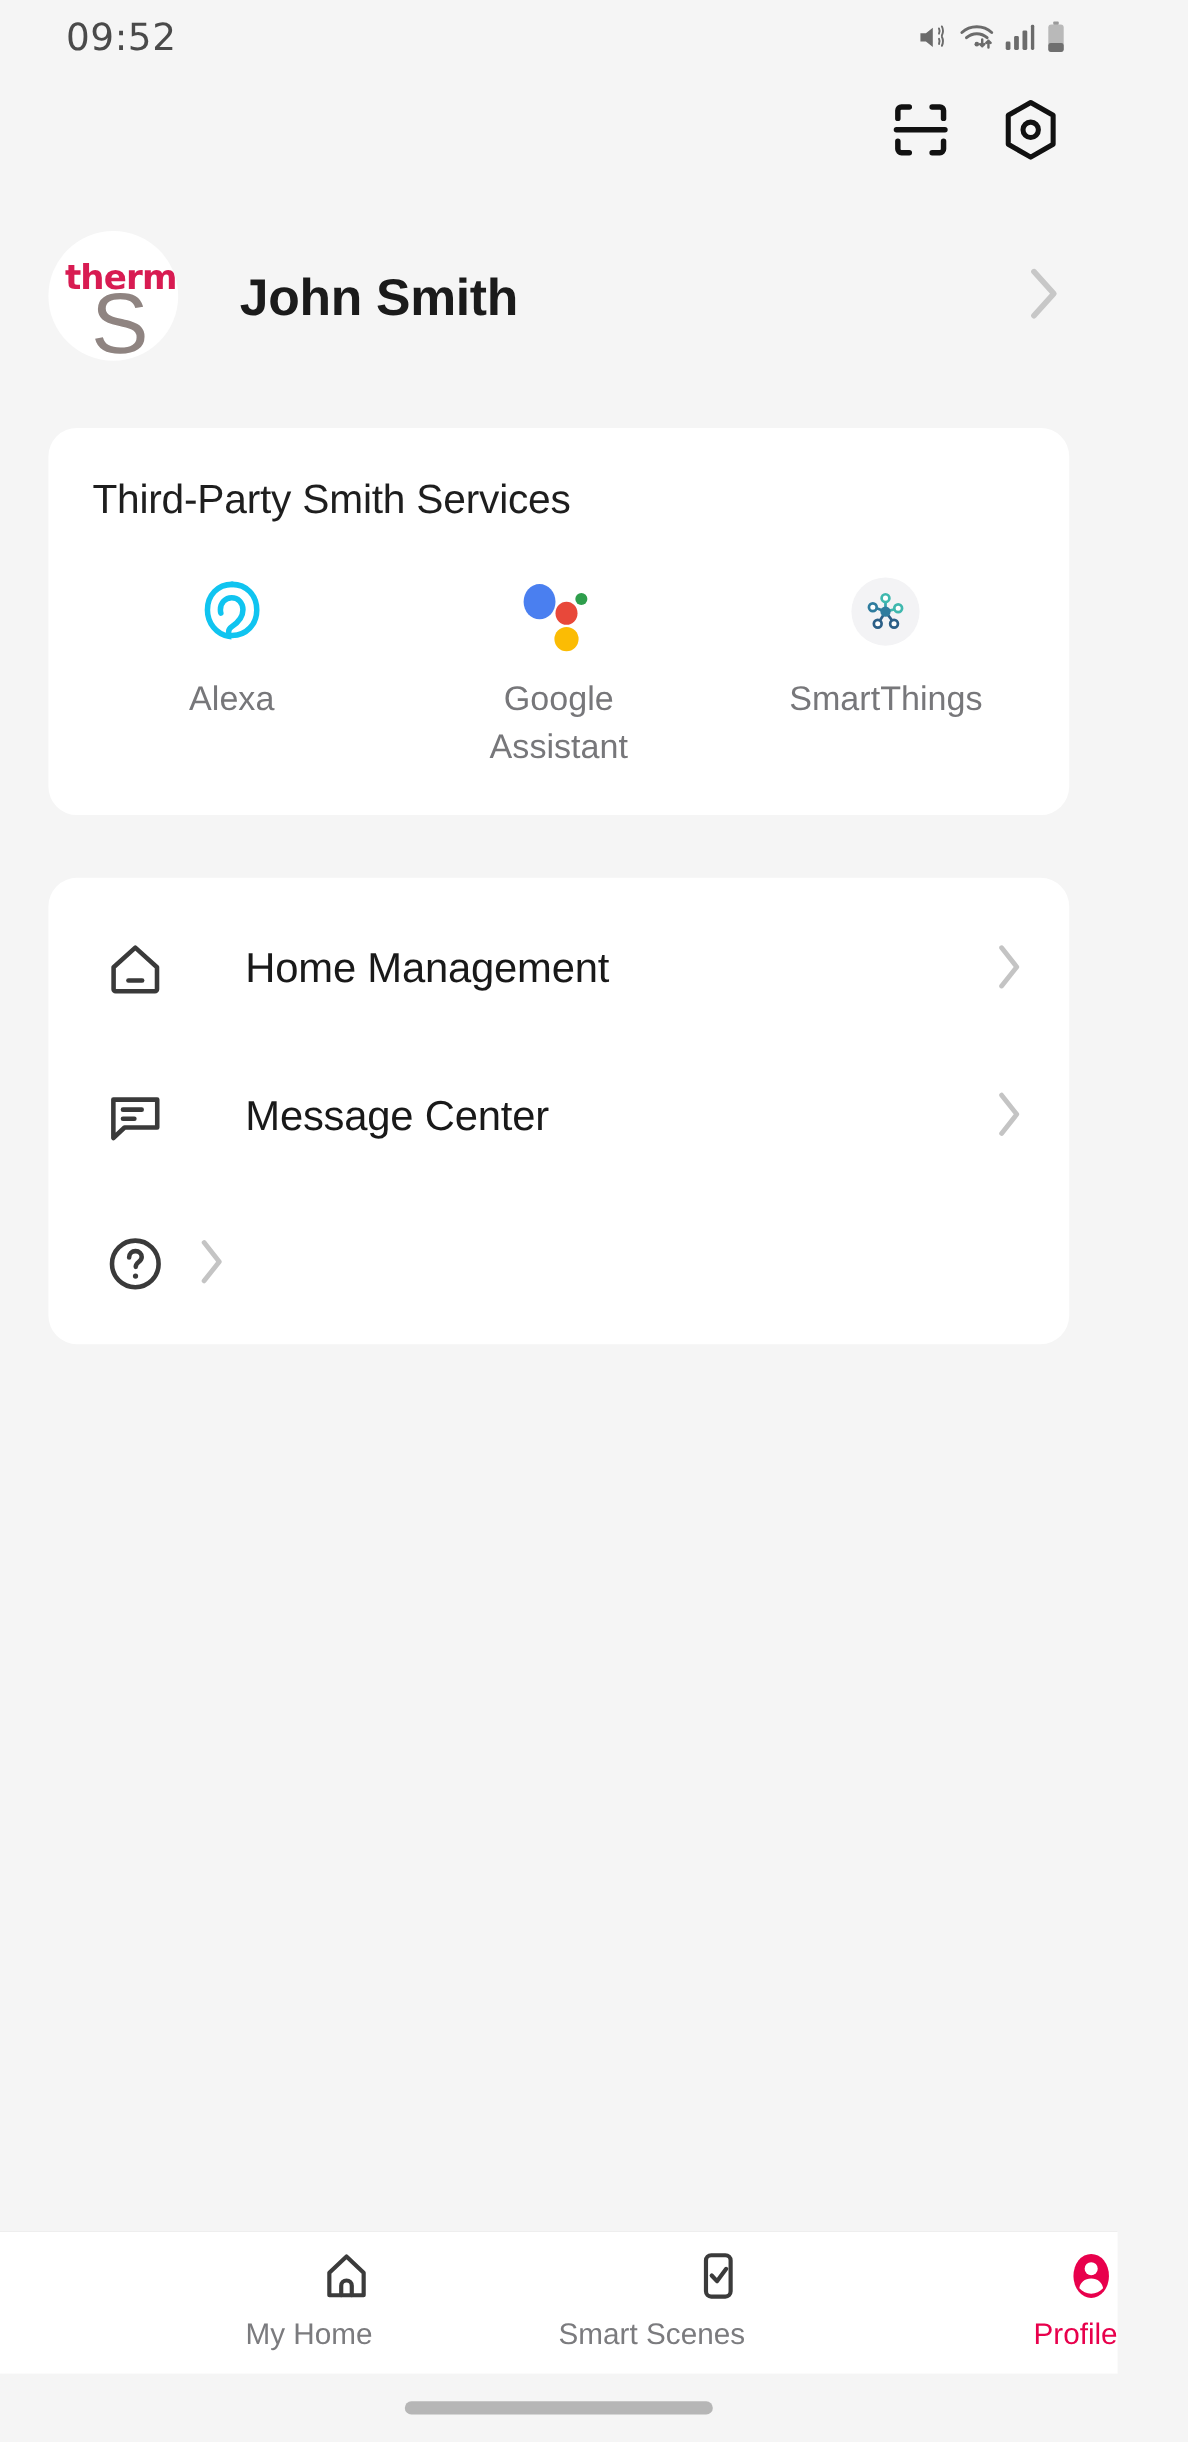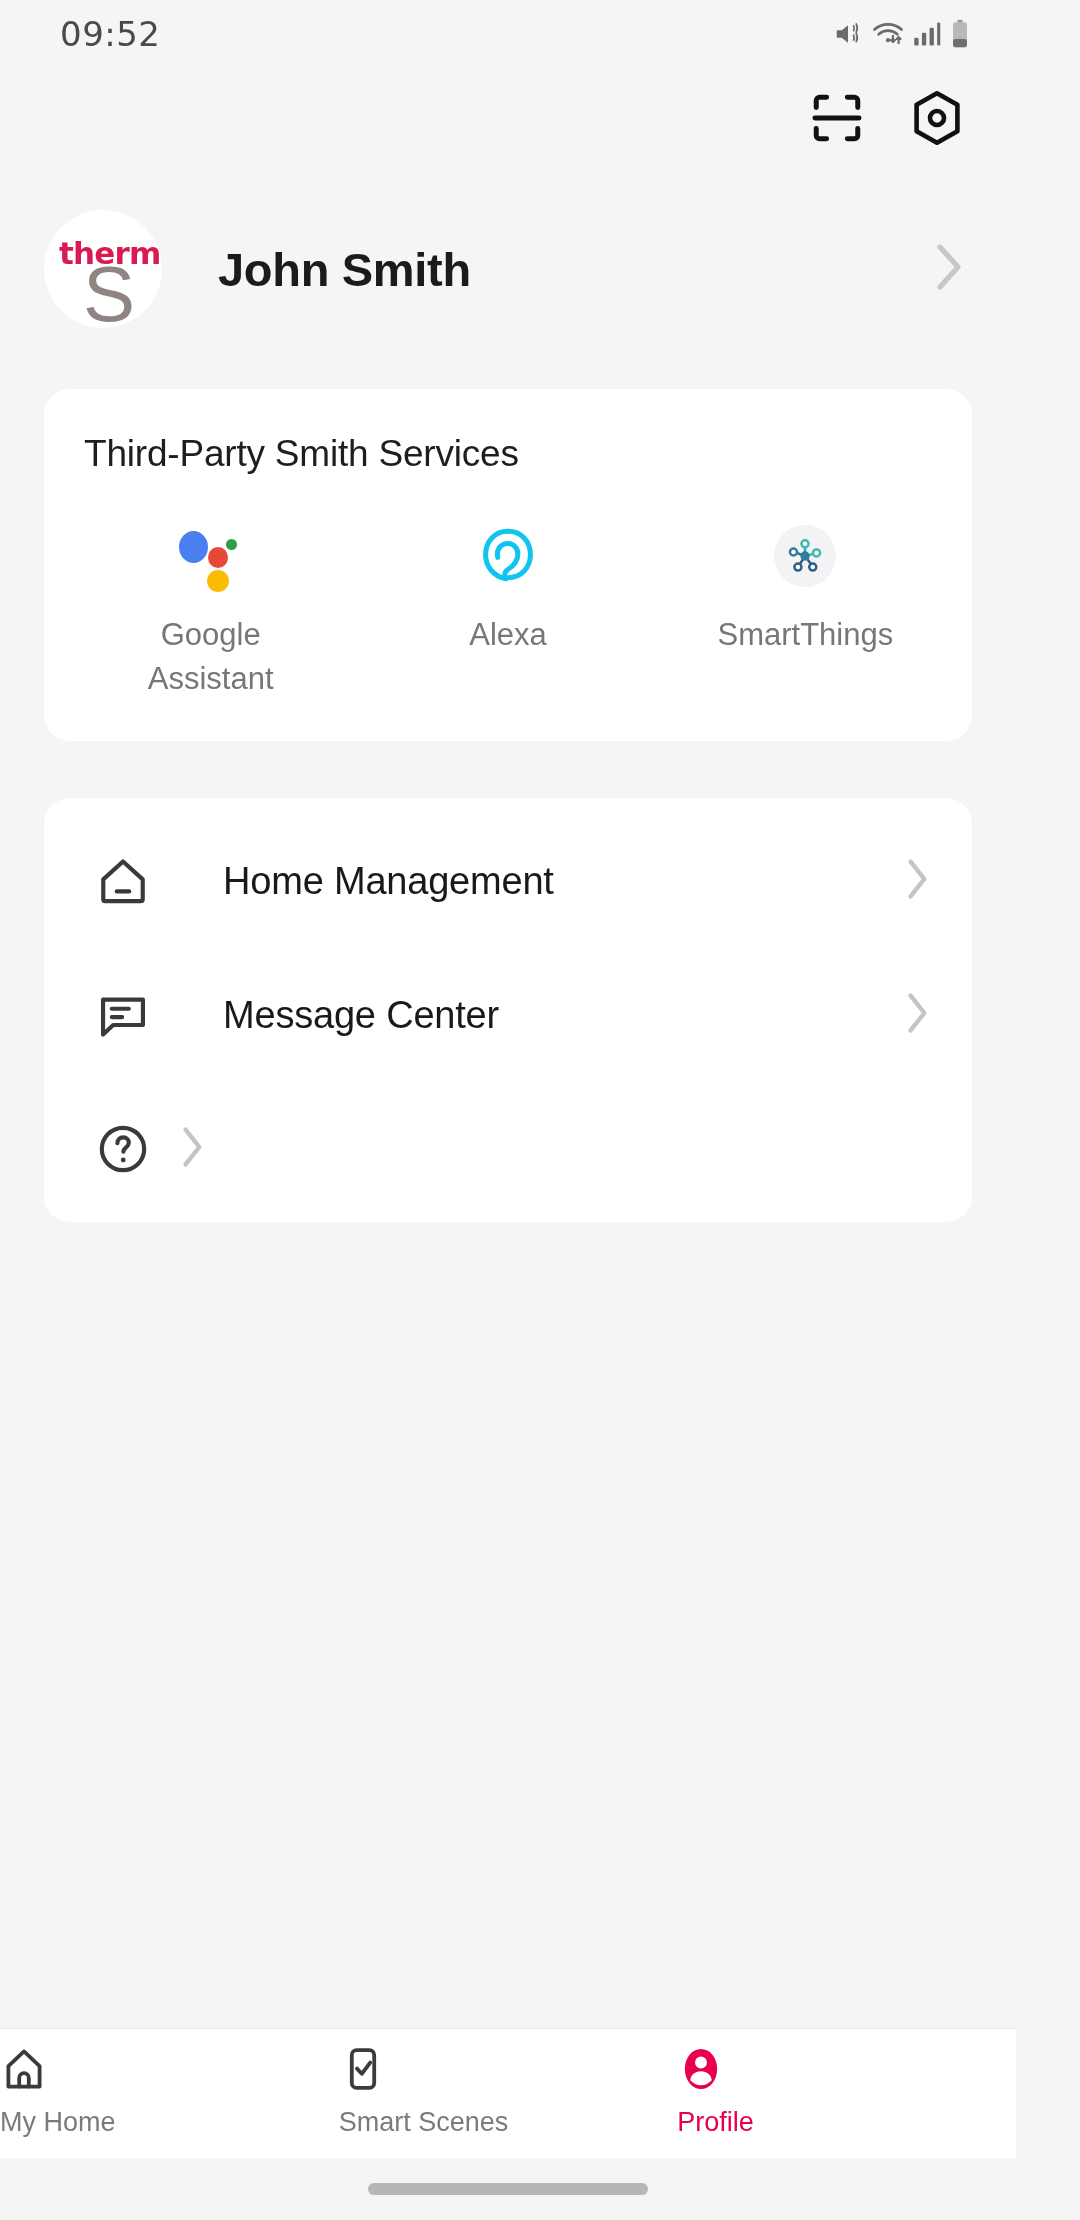--- a/index.html
+++ b/index.html
@@ -200,21 +200,21 @@
     display: flex;
     align-items: flex-start;
     padding-top: 14px;
     border-top: 1px solid #ededed;
     flex: none;
   }
   .nav-item {
     flex: 1;
     display: flex;
     flex-direction: column;
-    align-items: flex-start;
+    align-items: flex-end;
     cursor: pointer;
   }
   .nav-icon {
     height: 52px;
     display: flex;
     align-items: center;
     justify-content: center;
   }
   .nav-label {
     margin-top: 12px;
@@ -322,41 +322,41 @@
     <span class="chev-big">
       <svg width="34" height="52" viewBox="0 0 17 26" fill="none" stroke="#c7c7c7" stroke-width="2.6" stroke-linecap="round" stroke-linejoin="round">
         <path d="M4 3l9 10-9 10"></path>
       </svg>
     </span>
   </div>
 
   <div class="card card-voice">
     <div class="card-title">Third-Party Smith Services</div>
     <div class="voice-row">
+
+      <div class="voice-item">
+        <div class="voice-icon">
+          <svg width="58" height="58" viewBox="0 0 30 30" fill="none">
+            <path d="M15 2.2C8.2 2.2 3.4 7.4 3.4 14.2c0 6.2 4.2 11.3 10 12.4v-2.2c0-1.1.5-1.7 1.4-2.3 3.5-2.3 5.3-4.6 5.3-8 0-3.3-2.3-5.6-5.3-5.6s-5.3 2.4-5.3 5.6c0 .6.06 1.1.2 1.6" stroke="#10c4f0" stroke-width="2.6" stroke-linecap="round"></path>
+            <path d="M15 2.2c6.8 0 11.6 5.2 11.6 12 0 6.7-4.8 12-11.6 12" stroke="#10c4f0" stroke-width="2.6" stroke-linecap="round"></path>
+          </svg>
+        </div>
+        <div class="voice-label">Alexa</div>
+      </div>
 
       <div class="voice-item">
         <div class="voice-icon">
           <div class="ga-wrap">
             <span class="ga-dot ga-blue"></span>
             <span class="ga-dot ga-red"></span>
             <span class="ga-dot ga-green"></span>
             <span class="ga-dot ga-yellow"></span>
           </div>
         </div>
         <div class="voice-label">Google Assistant</div>
-      </div>
-
-      <div class="voice-item">
-        <div class="voice-icon">
-          <svg width="58" height="58" viewBox="0 0 30 30" fill="none">
-            <path d="M15 2.2C8.2 2.2 3.4 7.4 3.4 14.2c0 6.2 4.2 11.3 10 12.4v-2.2c0-1.1.5-1.7 1.4-2.3 3.5-2.3 5.3-4.6 5.3-8 0-3.3-2.3-5.6-5.3-5.6s-5.3 2.4-5.3 5.6c0 .6.06 1.1.2 1.6" stroke="#10c4f0" stroke-width="2.6" stroke-linecap="round"></path>
-            <path d="M15 2.2c6.8 0 11.6 5.2 11.6 12 0 6.7-4.8 12-11.6 12" stroke="#10c4f0" stroke-width="2.6" stroke-linecap="round"></path>
-          </svg>
-        </div>
-        <div class="voice-label">Alexa</div>
       </div>
 
       <div class="voice-item">
         <div class="voice-icon">
           <div class="st-circle">
             <svg width="40" height="40" viewBox="0 0 34 34" fill="none" stroke-width="2.1">
               <line x1="17" y1="17" x2="17" y2="8" stroke="#35a5b0"></line>
               <line x1="17" y1="17" x2="9" y2="14" stroke="#2f7c9e"></line>
               <line x1="17" y1="17" x2="25" y2="15" stroke="#3fb8ae"></line>
               <line x1="17" y1="17" x2="12" y2="25" stroke="#2c5f87"></line>

